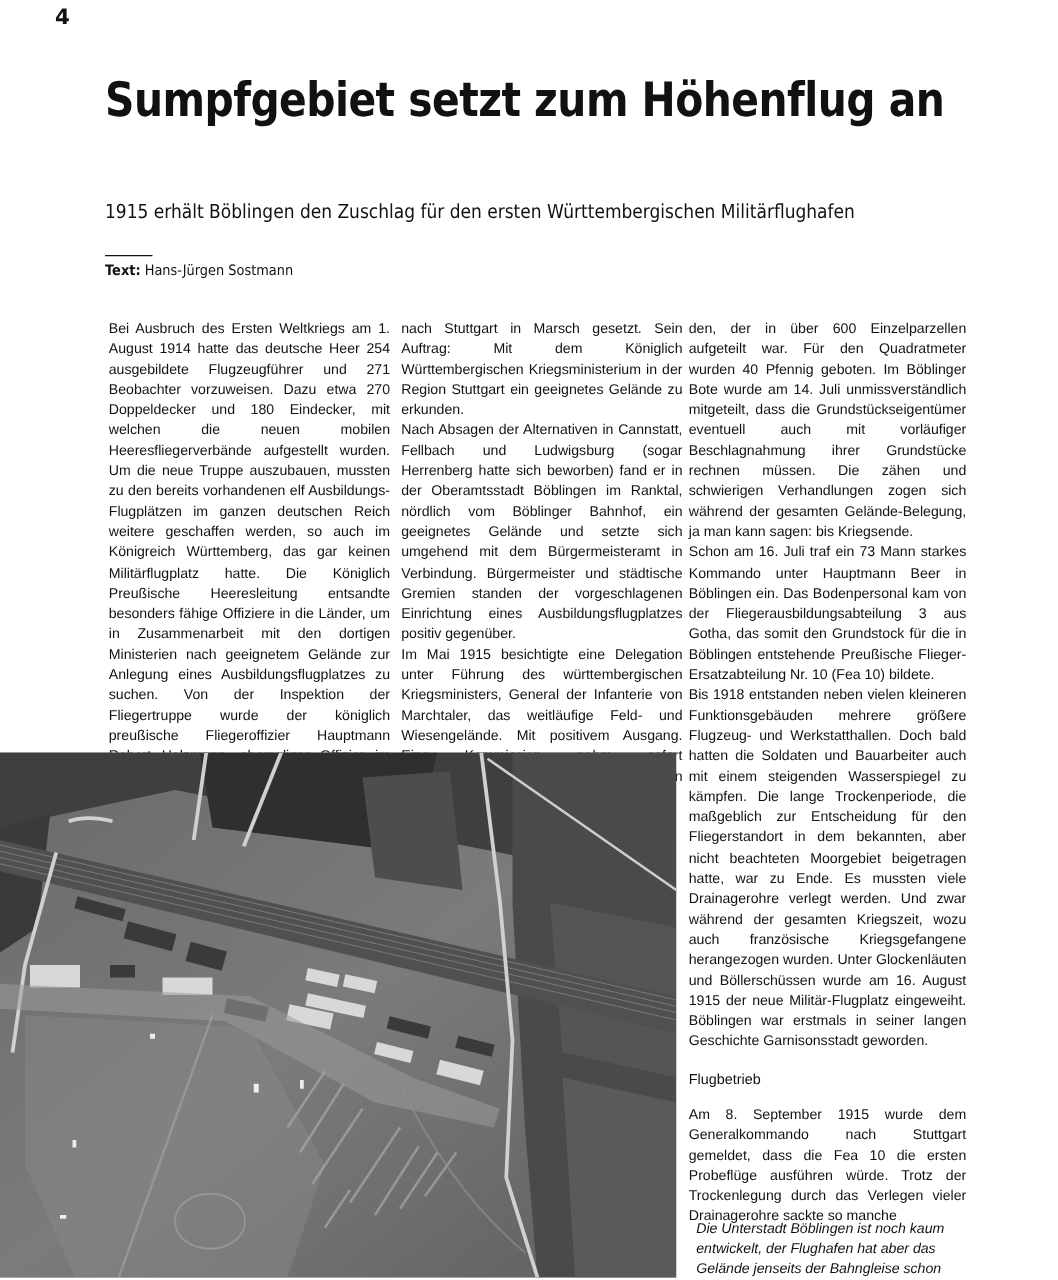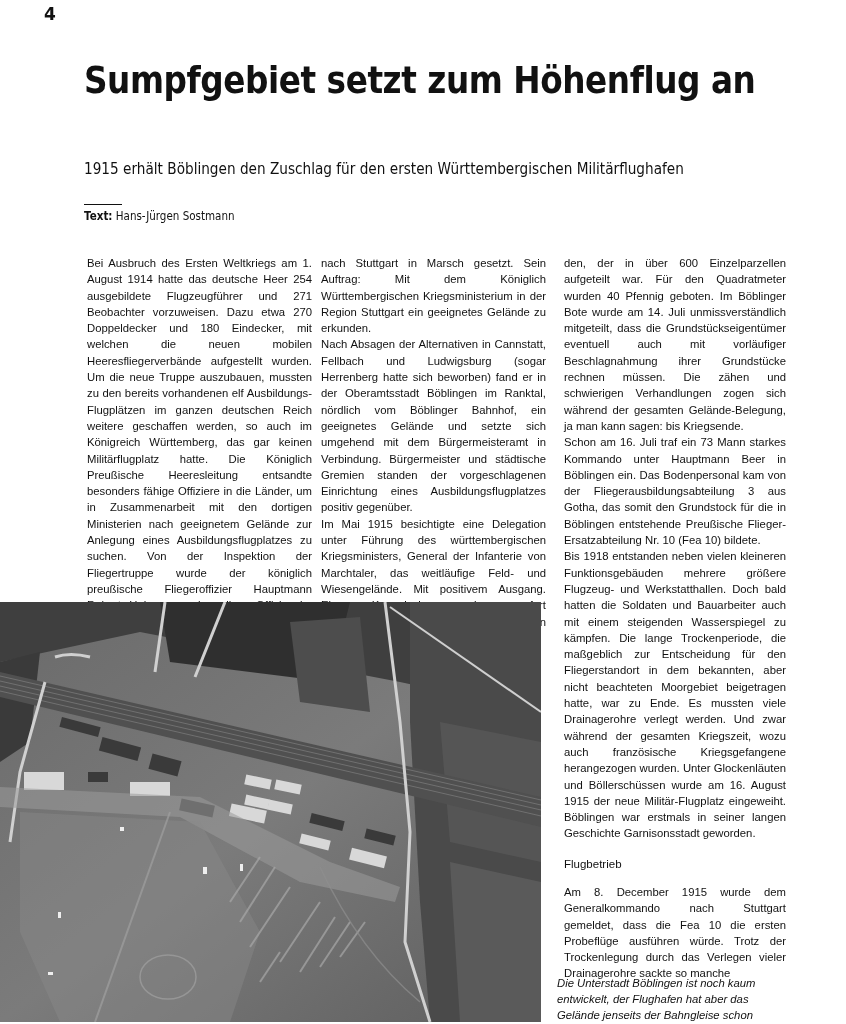--- a/index.html
+++ b/index.html
@@ -20,21 +20,21 @@
   .byline-rule { position: absolute; left: 84px; top: 204px; width: 38px; height: 0; border-top: 1.5px solid #111; }
   .byline { position: absolute; left: 84px; top: 209px; font-size: 11.5px; font-family: "DejaVu Sans", sans-serif;
             transform: scaleX(0.9); transform-origin: left top; white-space: nowrap; }
   .byline b { font-weight: bold; }
 
   .col { position: absolute; top: 255px; width: 225px; font-size: 11.3px; line-height: 16.3px;
          text-align: justify; font-family: "Liberation Sans", sans-serif; }
   .col p { margin: 0; hyphens: manual; }
   .col-1 { left: 87px; }
   .col-2 { left: 321px; }
-  .col-3 { left: 564px; width: 222px; }
+  .col-3 { left: 551px; width: 222px; }
 
   .section-heading { margin: 14px 0 12px 0 !important; font-weight: normal; font-size: 11.5px; }
 
   .photo { position: absolute; left: 0; top: 602px; width: 541px; height: 420px; overflow: hidden;
            background: #5c5c5c; }
   .photo svg { display: block; }
 
   .caption { position: absolute; left: 557px; top: 975px; width: 225px; font-size: 11.3px; line-height: 16px;
              font-style: italic; font-family: "Liberation Sans", sans-serif; }
 </style>
@@ -61,21 +61,21 @@
   <p>nach Stuttgart in Marsch gesetzt. Sein Auftrag: Mit dem Königlich Württembergischen Kriegsministerium in der Region Stuttgart ein geeignetes Gelände zu erkunden.</p>
   <p>Nach Absagen der Alternativen in Cannstatt, Fellbach und Ludwigsburg (sogar Herrenberg hatte sich beworben) fand er in der Oberamtsstadt Böblingen im Ranktal, nördlich vom Böblinger Bahnhof, ein geeignetes Gelände und setzte sich umgehend mit dem Bürgermeisteramt in Verbindung. Bürgermeister und städtische Gremien standen der vorgeschlagenen Einrichtung eines Ausbildungsflugplatzes positiv gegenüber.</p>
   <p>Im Mai 1915 besichtigte eine Delegation unter Führung des württembergischen Kriegsministers, General der Infanterie von Marchtaler, das weitläufige Feld- und Wiesengelände. Mit positivem Ausgang. Eine Kommission nahm sofort Verhandlungen zur Pacht oder zum Kauf von Grund und Bo-</p>
 </div>
 
 <div class="col col-3">
   <p>den, der in über 600 Einzelparzellen aufgeteilt war. Für den Quadratmeter wurden 40 Pfennig geboten. Im Böblinger Bote wurde am 14. Juli unmissverständlich mitgeteilt, dass die Grundstückseigentümer eventuell auch mit vorläufiger Beschlagnahmung ihrer Grundstücke rechnen müssen. Die zähen und schwierigen Verhandlungen zogen sich während der gesamten Gelände-Belegung, ja man kann sagen: bis Kriegsende.</p>
   <p>Schon am 16. Juli traf ein 73 Mann starkes Kommando unter Hauptmann Beer in Böblingen ein. Das Bodenpersonal kam von der Fliegerausbildungsabteilung 3 aus Gotha, das somit den Grundstock für die in Böblingen entstehende Preußische Flieger-Ersatzabteilung Nr. 10 (Fea 10) bildete.</p>
   <p>Bis 1918 entstanden neben vielen kleineren Funktionsgebäuden mehrere größere Flugzeug- und Werkstatthallen. Doch bald hatten die Soldaten und Bauarbeiter auch mit einem steigenden Wasserspiegel zu kämpfen. Die lange Trockenperiode, die maßgeblich zur Entscheidung für den Fliegerstandort in dem bekannten, aber nicht beachteten Moorgebiet beigetragen hatte, war zu Ende. Es mussten viele Drainagerohre verlegt werden. Und zwar während der gesamten Kriegszeit, wozu auch französische Kriegsgefangene herangezogen wurden. Unter Glockenläuten und Böllerschüssen wurde am 16. August 1915 der neue Militär-Flugplatz eingeweiht. Böblingen war erstmals in seiner langen Geschichte Garnisonsstadt geworden.</p>
   <p class="section-heading">Flugbetrieb</p>
-  <p>Am 8. December 1915 wurde dem Generalkommando nach Stuttgart gemeldet, dass die Fea 10 die ersten Probeflüge ausführen würde. Trotz der Trockenlegung durch das Verlegen vieler Drainagerohre sackte so manche</p>
+  <p>Am 8. September 1915 wurde dem Generalkommando nach Stuttgart gemeldet, dass die Fea 10 die ersten Probeflüge ausführen würde. Trotz der Trockenlegung durch das Verlegen vieler Drainagerohre sackte so manche</p>
 </div>
 
 <div class="photo" title="Historische Luftaufnahme: Bahnanlagen, Flugzeughallen und Flugfeld bei Böblingen (schwarz-weiß)">
   <svg width="541" height="420" viewBox="0 0 541 420" xmlns="http://www.w3.org/2000/svg">
     <defs>
       <linearGradient id="fieldGrad" x1="0" y1="0" x2="1" y2="1">
         <stop offset="0" stop-color="#6a6a6a"></stop>
         <stop offset="0.5" stop-color="#7b7b7b"></stop>
         <stop offset="1" stop-color="#5e5e5e"></stop>
       </linearGradient>

